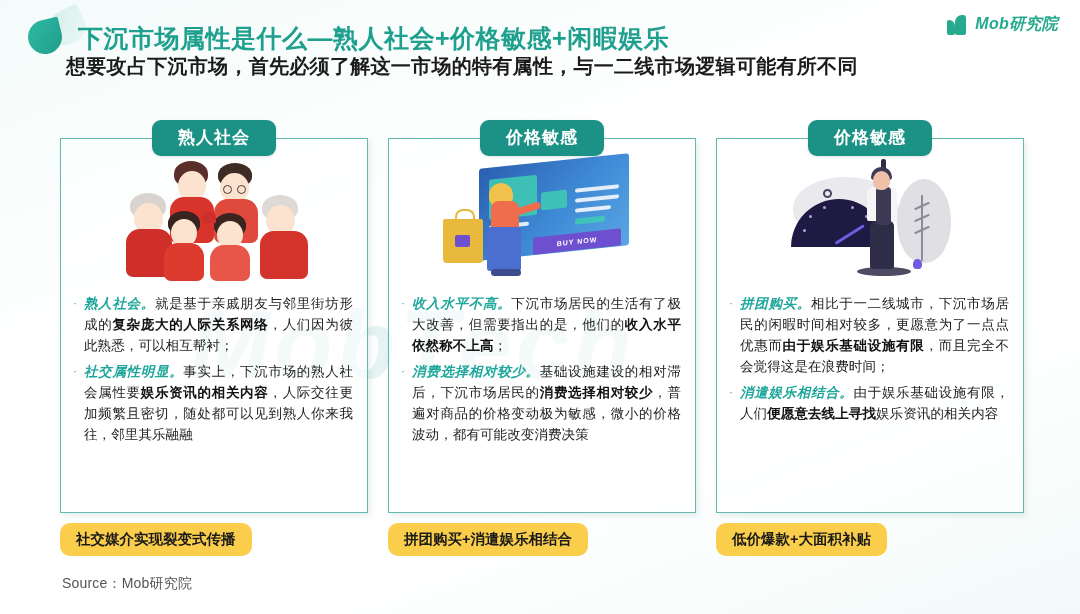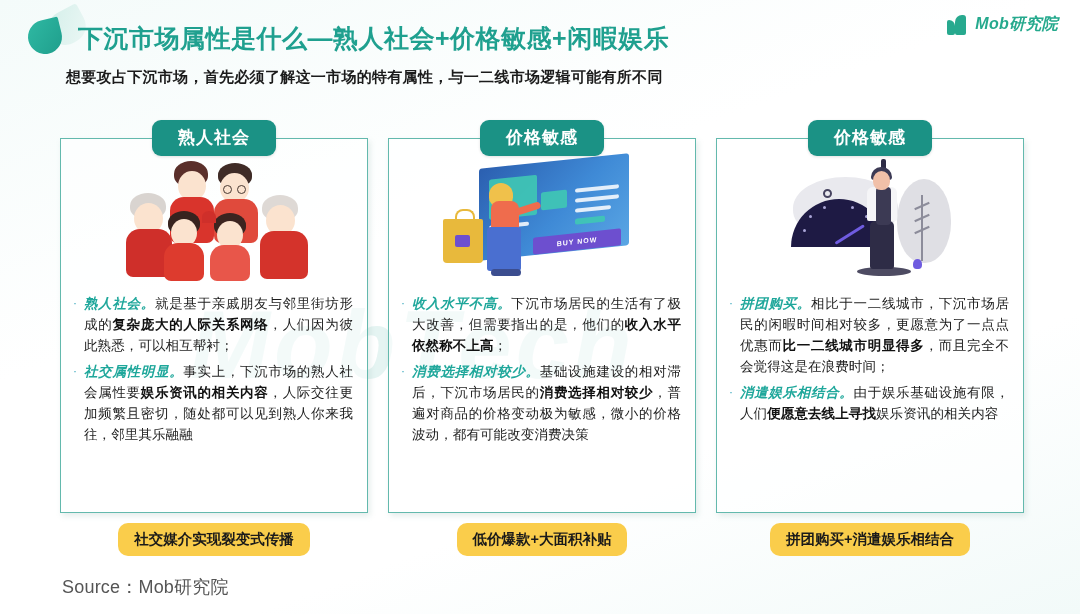--- a/index.html
+++ b/index.html
@@ -32,22 +32,22 @@
   }
 
   
   .title {
     position: absolute; left: 78px; top: 22px;
     font-size: 25px; font-weight: bold; letter-spacing: .5px;
     color: #1fa08f;
     white-space: nowrap;
   }
   .subtitle {
-    position: absolute; left: 66px; top: 68px;
-    font-size: 15px; font-weight: bold; color: #1b1b1b;
+    position: absolute; left: 66px; top: 53px;
+    font-size: 20px; font-weight: bold; color: #1b1b1b;
     letter-spacing: .3px; white-space: nowrap;
   }
 
   
   .logo { position: absolute; right: 22px; top: 14px; display: flex; align-items: center; gap: 6px; }
   .logo .mark { width: 22px; height: 20px; position: relative; }
   .logo .mark i {
     position: absolute; display: block;
     background: #27a98e; border-radius: 2px 6px 2px 2px;
   }
@@ -102,32 +102,32 @@
     letter-spacing: .1px; text-align: justify;
   }
   .btext b { font-weight: bold; color: #111; }
   .hi { color: #1fa79b; font-weight: bold; font-style: italic; }
 
   
   .badges {
     position: absolute; left: 60px; top: 523px; width: 965px;
     display: flex; gap: 20px;
   }
-  .badge-wrap { width: 308px; display: flex; justify-content: center; }
+  .badge-wrap { width: 308px; display: flex; justify-content: flex-start; }
   .badge {
     background: #fcc councils; background: #facd4b;
     color: #1a1a1a; font-size: 14.5px; font-weight: bold;
     line-height: 19px; text-align: center;
     padding: 7px 16px; border-radius: 10px;
     min-width: 165px; max-width: 205px;
   }
 
   .source {
     position: absolute; left: 62px; top: 575px;
-    font-size: 18px; color: #555; letter-spacing: .2px; text-align: center;
+    font-size: 14px; color: #555; letter-spacing: .2px; text-align: center;
   }
 
   
   .fam { position: absolute; left: 50%; top: 4px; transform: translateX(-50%); width: 200px; height: 130px; }
   .fam .head { position: absolute; border-radius: 50%; background: #fbe3cf; }
   .fam .hair { position: absolute; border-radius: 50% 50% 42% 42%; }
   .fam .body { position: absolute; border-radius: 14px 14px 7px 7px; }
   .fam .gl { position: absolute; width: 9px; height: 9px; border: 1.6px solid #4a3a33; border-radius: 50%; }
 
   
@@ -315,37 +315,37 @@
               <div class="vest"></div>
               <div class="hr"></div>
               <div class="h"></div>
             </div>
             <div style="position:absolute;left:148px;top:104px;width:9px;height:10px;background:#6f5ce0;border-radius:50% 50% 40% 40%;"></div>
           </div>
         </div>
         <div class="bullets">
           <div class="bullet">
             <span class="dot">·</span>
-            <span class="btext"><span class="hi">拼团购买。</span><span>相比于一二线城市，下沉市场居民的闲暇时间相对较多，更愿意为了一点点优惠而</span><b>比一二线城市明显得多</b><span>，而且完全不会觉得这是在浪费时间；</span></span>
+            <span class="btext"><span class="hi">拼团购买。</span><span>相比于一二线城市，下沉市场居民的闲暇时间相对较多，更愿意为了一点点优惠而</span><b>由于娱乐基础设施有限</b><span>，而且完全不会觉得这是在浪费时间；</span></span>
           </div>
           <div class="bullet">
             <span class="dot">·</span>
             <span class="btext"><span class="hi">消遣娱乐相结合。</span><span>由于娱乐基础设施有限，人们</span><b>便愿意去线上寻找</b><span>娱乐资讯的相关内容</span></span>
           </div>
         </div>
       </div>
     </div>
   </div>
 
   <div class="badges">
     <div class="badge-wrap">
         <div class="badge">社交媒介实现裂变式传播</div>
       </div>
     <div class="badge-wrap">
+        <div class="badge">拼团购买+消遣娱乐相结合</div>
+      </div>
+    <div class="badge-wrap">
         <div class="badge">低价爆款+大面积补贴</div>
-      </div>
-    <div class="badge-wrap">
-        <div class="badge">拼团购买+消遣娱乐相结合</div>
       </div>
   </div>
 
   <div class="source">Source：Mob研究院</div>
 </div>
 
 </body></html>

